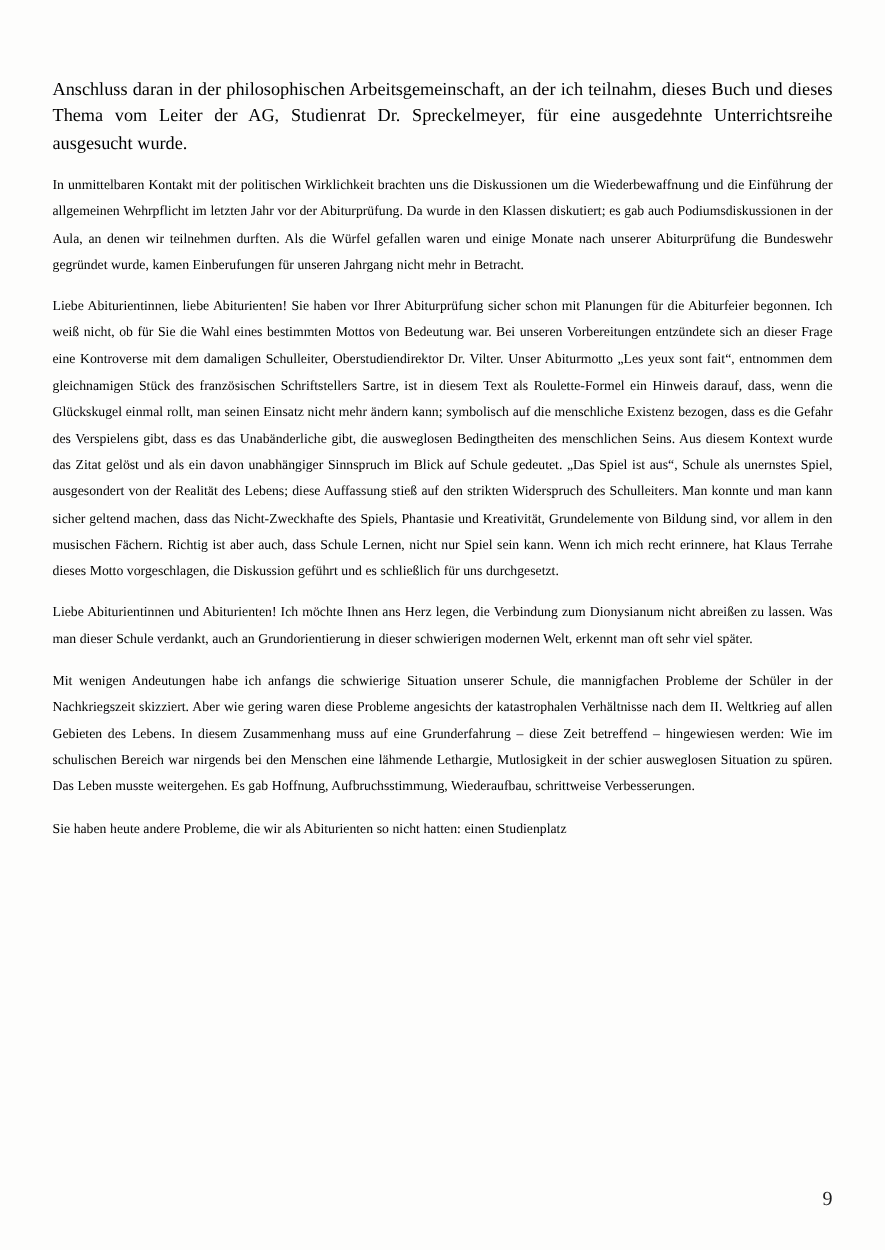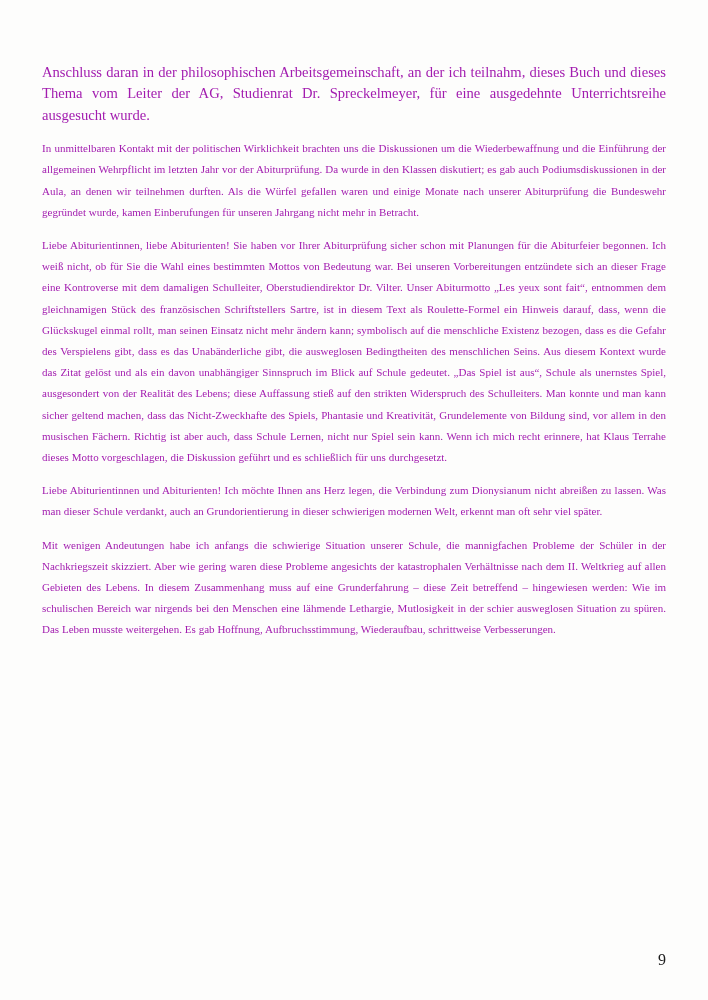--- a/index.html
+++ b/index.html
@@ -33,21 +33,21 @@
 
   p.para {
     margin: 0 0 12px 0;
     font-size: 14.6px;
     line-height: 21.4px;
     text-align: justify;
     text-justify: inter-word;
     -webkit-hyphens: none;
     hyphens: none;
     word-spacing: 0.1px;
-    color: #a21caf;
+    color: #000000;
   }
 
   p.para:last-of-type {
     margin-bottom: 0;
   }
 
   
   p.dense {
     font-size: 11px;
     line-height: 21.2px;
@@ -75,18 +75,19 @@
     <p class="para">Anschluss daran in der philosophischen Arbeitsgemeinschaft, an der ich teilnahm, dieses Buch und dieses Thema vom Leiter der AG, Studienrat Dr. Spreckelmeyer, für eine ausgedehnte Unterrichtsreihe ausgesucht wurde.</p>
 
     <p class="para dense">In unmittelbaren Kontakt mit der politischen Wirklichkeit brachten uns die Diskussionen um die Wiederbewaffnung und die Einführung der allgemeinen Wehrpflicht im letzten Jahr vor der Abiturprüfung. Da wurde in den Klassen diskutiert; es gab auch Podiumsdiskussionen in der Aula, an denen wir teilnehmen durften. Als die Würfel gefallen waren und einige Monate nach unserer Abiturprüfung die Bundeswehr gegründet wurde, kamen Einberufungen für unseren Jahrgang nicht mehr in Betracht.</p>
 
     <p class="para dense">Liebe Abiturientinnen, liebe Abiturienten! Sie haben vor Ihrer Abiturprüfung sicher schon mit Planungen für die Abiturfeier begonnen. Ich weiß nicht, ob für Sie die Wahl eines bestimmten Mottos von Bedeutung war. Bei unseren Vorbereitungen entzündete sich an dieser Frage eine Kontroverse mit dem damaligen Schulleiter, Oberstudiendirektor Dr. Vilter. Unser Abiturmotto „Les yeux sont fait“, entnommen dem gleichnamigen Stück des französischen Schriftstellers Sartre, ist in diesem Text als Roulette-Formel ein Hinweis darauf, dass, wenn die Glückskugel einmal rollt, man seinen Einsatz nicht mehr ändern kann; symbolisch auf die menschliche Existenz bezogen, dass es die Gefahr des Verspielens gibt, dass es das Unabänderliche gibt, die ausweglosen Bedingtheiten des menschlichen Seins. Aus diesem Kontext wurde das Zitat gelöst und als ein davon unabhängiger Sinnspruch im Blick auf Schule gedeutet. „Das Spiel ist aus“, Schule als unernstes Spiel, ausgesondert von der Realität des Lebens; diese Auffassung stieß auf den strikten Widerspruch des Schulleiters. Man konnte und man kann sicher geltend machen, dass das Nicht-Zweckhafte des Spiels, Phantasie und Kreativität, Grundelemente von Bildung sind, vor allem in den musischen Fächern. Richtig ist aber auch, dass Schule Lernen, nicht nur Spiel sein kann. Wenn ich mich recht erinnere, hat Klaus Terrahe dieses Motto vorgeschlagen, die Diskussion geführt und es schließlich für uns durchgesetzt.</p>
 
     <p class="para dense">Liebe Abiturientinnen und Abiturienten! Ich möchte Ihnen ans Herz legen, die Verbindung zum Dionysianum nicht abreißen zu lassen. Was man dieser Schule verdankt, auch an Grundorientierung in dieser schwierigen modernen Welt, erkennt man oft sehr viel später.</p>
 
     <p class="para dense">Mit wenigen Andeutungen habe ich anfangs die schwierige Situation unserer Schule, die mannigfachen Probleme der Schüler in der Nachkriegszeit skizziert. Aber wie gering waren diese Probleme angesichts der katastrophalen Verhältnisse nach dem II. Weltkrieg auf allen Gebieten des Lebens. In diesem Zusammenhang muss auf eine Grunderfahrung – diese Zeit betreffend – hingewiesen werden: Wie im schulischen Bereich war nirgends bei den Menschen eine lähmende Lethargie, Mutlosigkeit in der schier ausweglosen Situation zu spüren. Das Leben musste weitergehen. Es gab Hoffnung, Aufbruchsstimmung, Wiederaufbau, schrittweise Verbesserungen.</p>
 
+    <p class="para dense">Sie haben heute andere Probleme, die wir als Abiturienten so nicht hatten: einen Studienplatz</p>
 
   </div>
 
   <div class="page-number">9</div>
 
 </div>
 
 </body></html>

